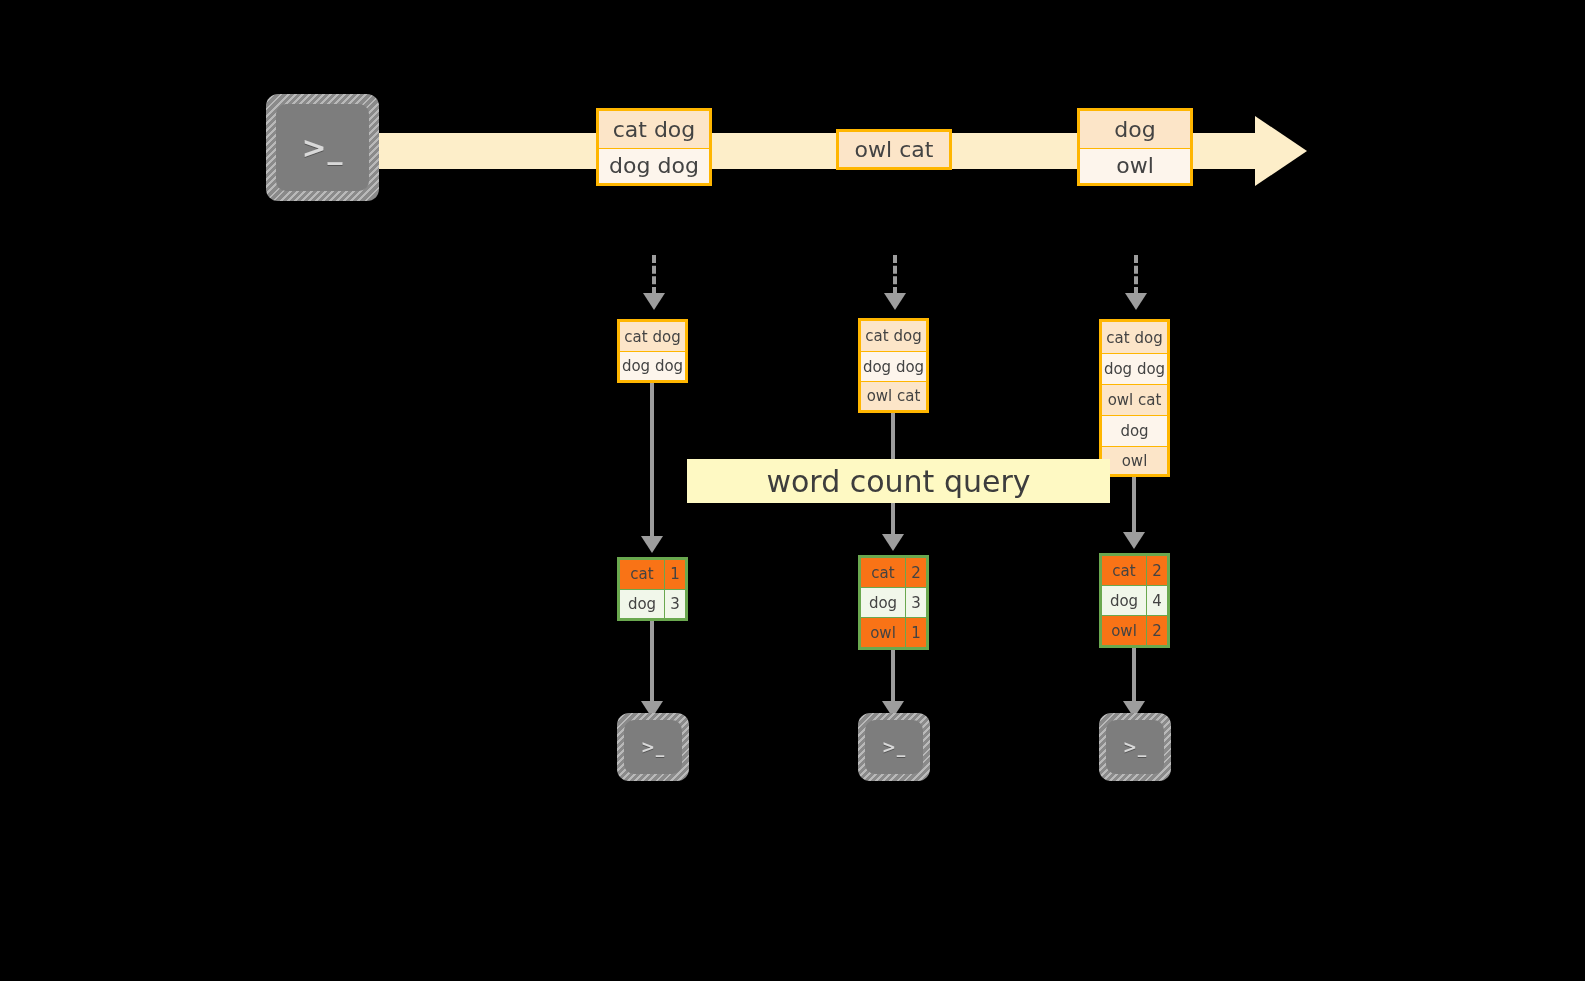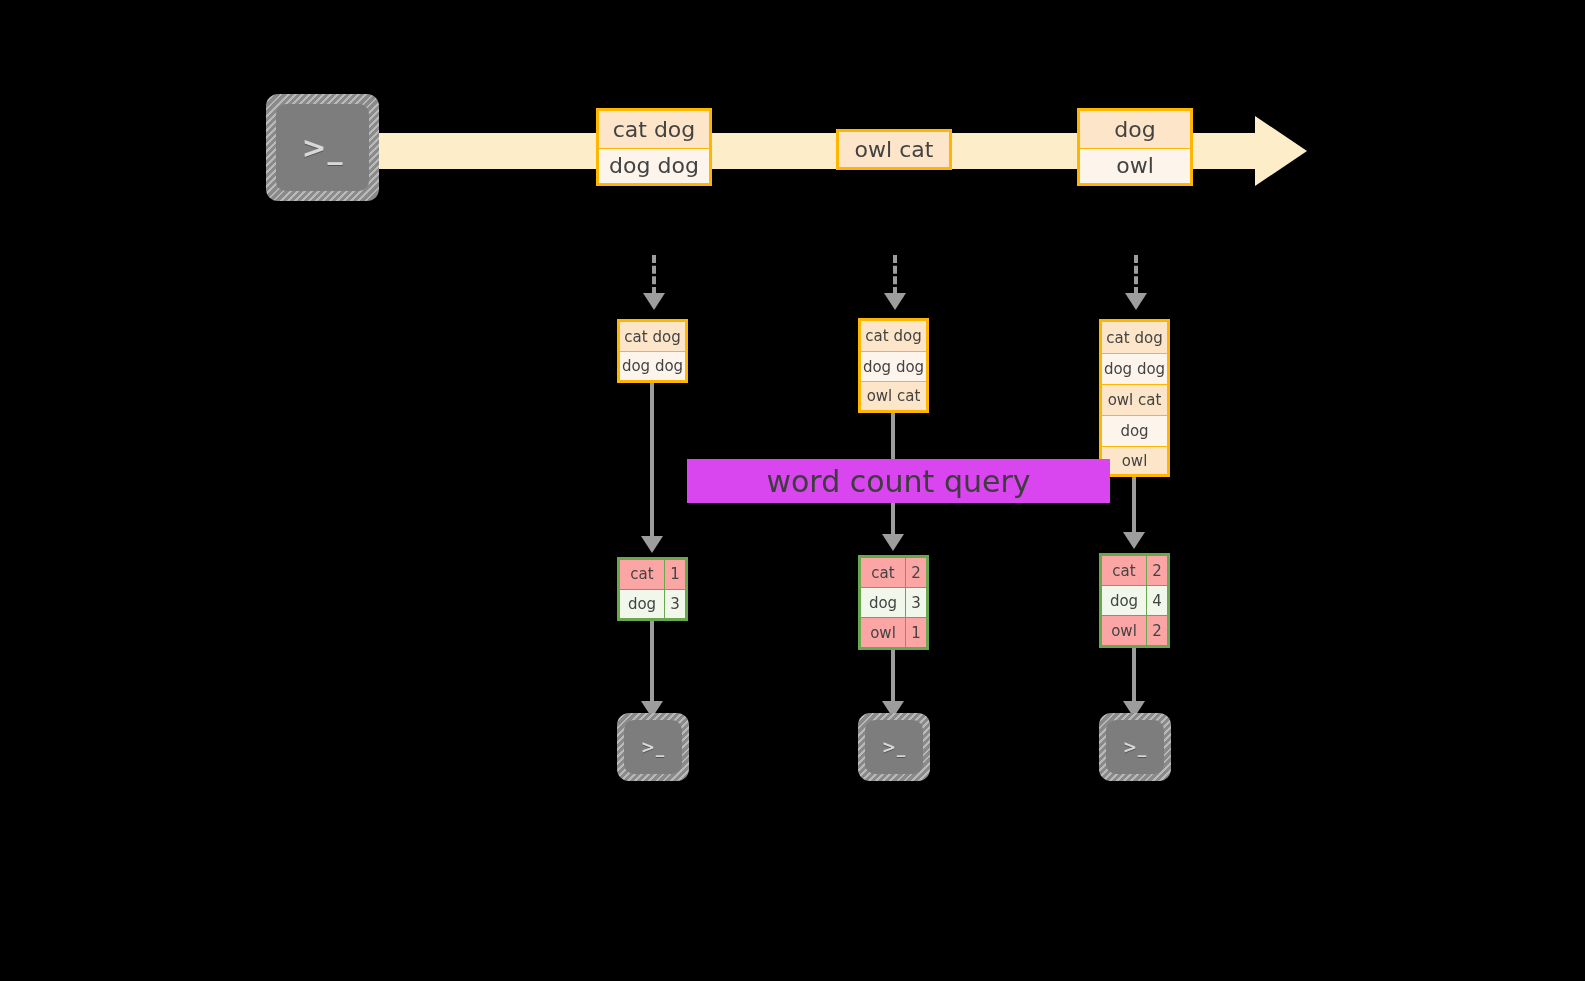--- a/index.html
+++ b/index.html
@@ -47,40 +47,40 @@
   .obox .row.alt{background:#fdf5ec;}
   .obox .row.dark{background:#fce5c8;}
 
   
   .gbox{position:absolute;box-sizing:border-box;border:3px solid #6aa84f;background:#dde9d0;display:flex;flex-direction:column;}
   .gbox .grow{display:flex;flex:1 1 0;border-bottom:1.5px solid #6aa84f;}
   .gbox .grow:last-child{border-bottom:none;}
   .gbox .grow.alt .gk,.gbox .grow.alt .gv{background:#f1f7ea;}
   .gbox .gk,.gbox .gv{
     box-sizing:border-box;display:flex;align-items:center;justify-content:center;
-    color:#434343;background:#fca5a5;
+    color:#434343;background:#f97316;
   }
   .gbox .gk{flex:0 0 auto;border-right:1.5px solid #6aa84f;}
   .gbox .gv{flex:1 1 auto;}
 
   
   .vline{position:absolute;background:#9d9d9d;width:4px;}
   .vdash{
     position:absolute;width:0;border-left:4px dashed #9d9d9d;
   }
   .vhead{
     position:absolute;width:0;height:0;
     border-top:17px solid #9d9d9d;
     border-left:11px solid transparent;
     border-right:11px solid transparent;
   }
 
   
   #querylabel{
-    position:absolute;background:#d946ef;display:flex;align-items:center;justify-content:center;
+    position:absolute;background:#fef9c3;display:flex;align-items:center;justify-content:center;
     color:#3d3d3d;white-space:nowrap;
   }
 </style>
 </head>
 <body>
 
 <div id="stage">
 
   <div id="streamband" style="left:365px;top:133px;width:892px;height:36px;"></div>
   <div id="streamhead" style="left:1255px;top:116px;"></div>

